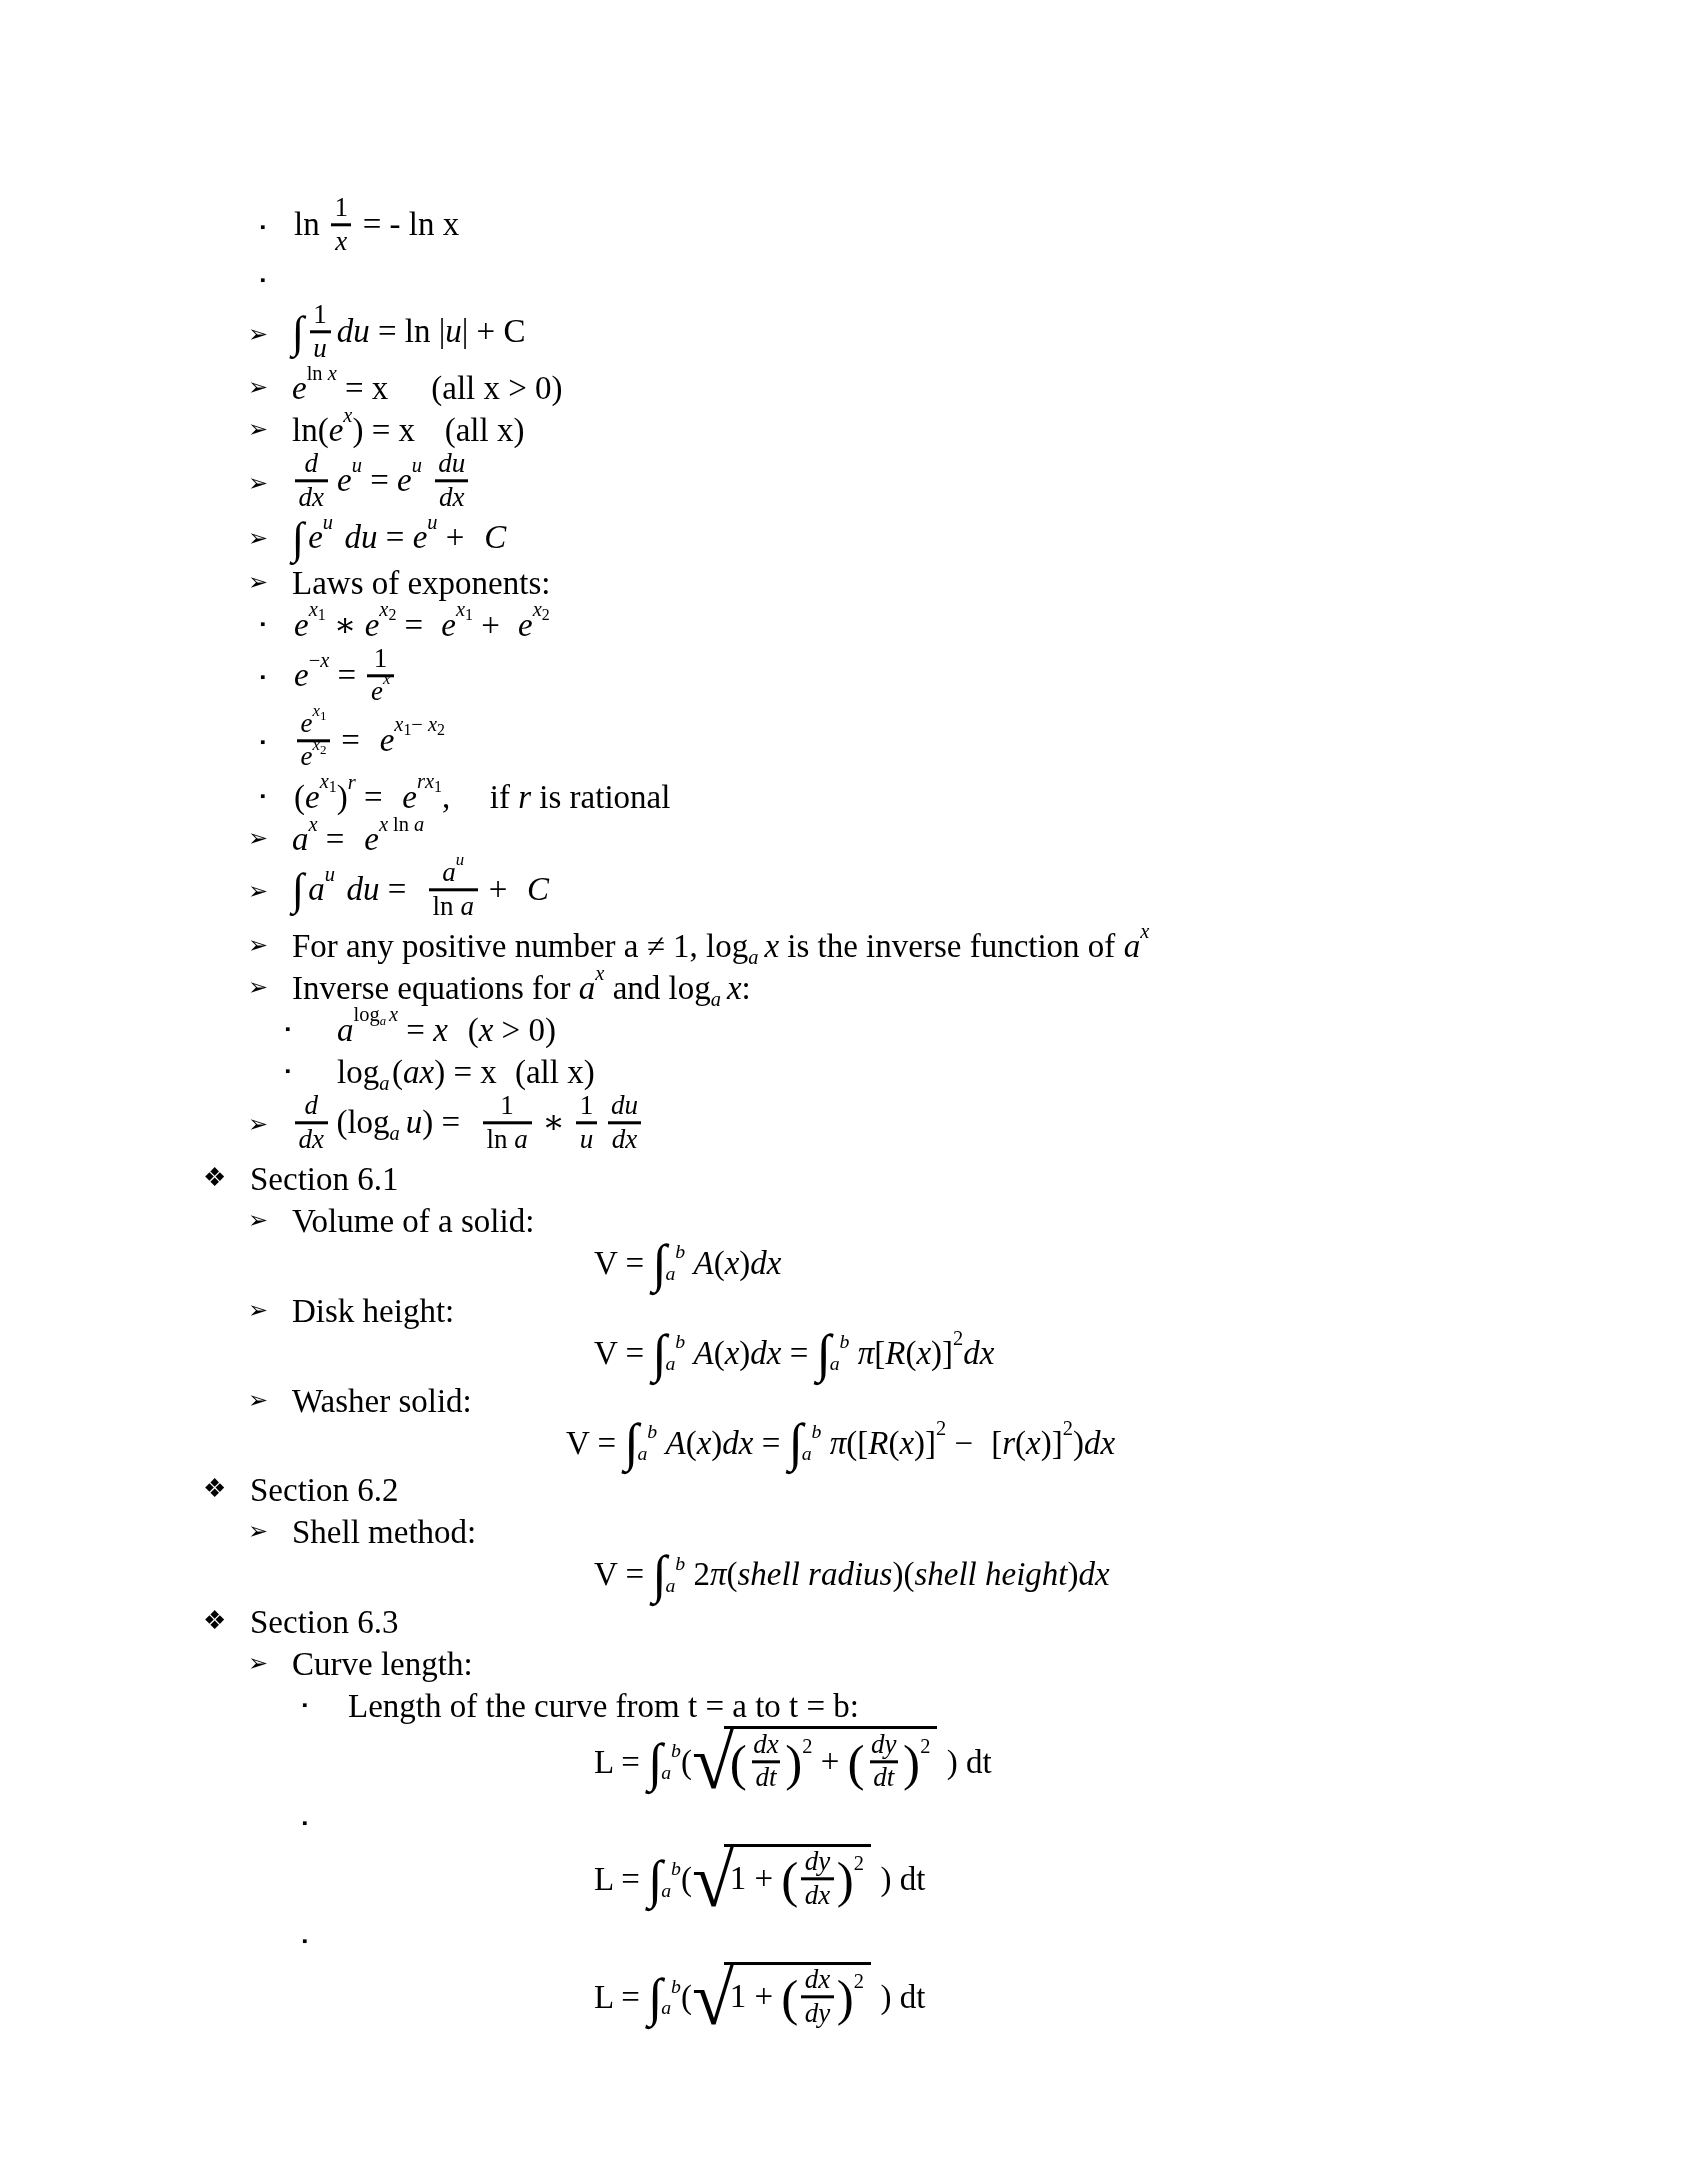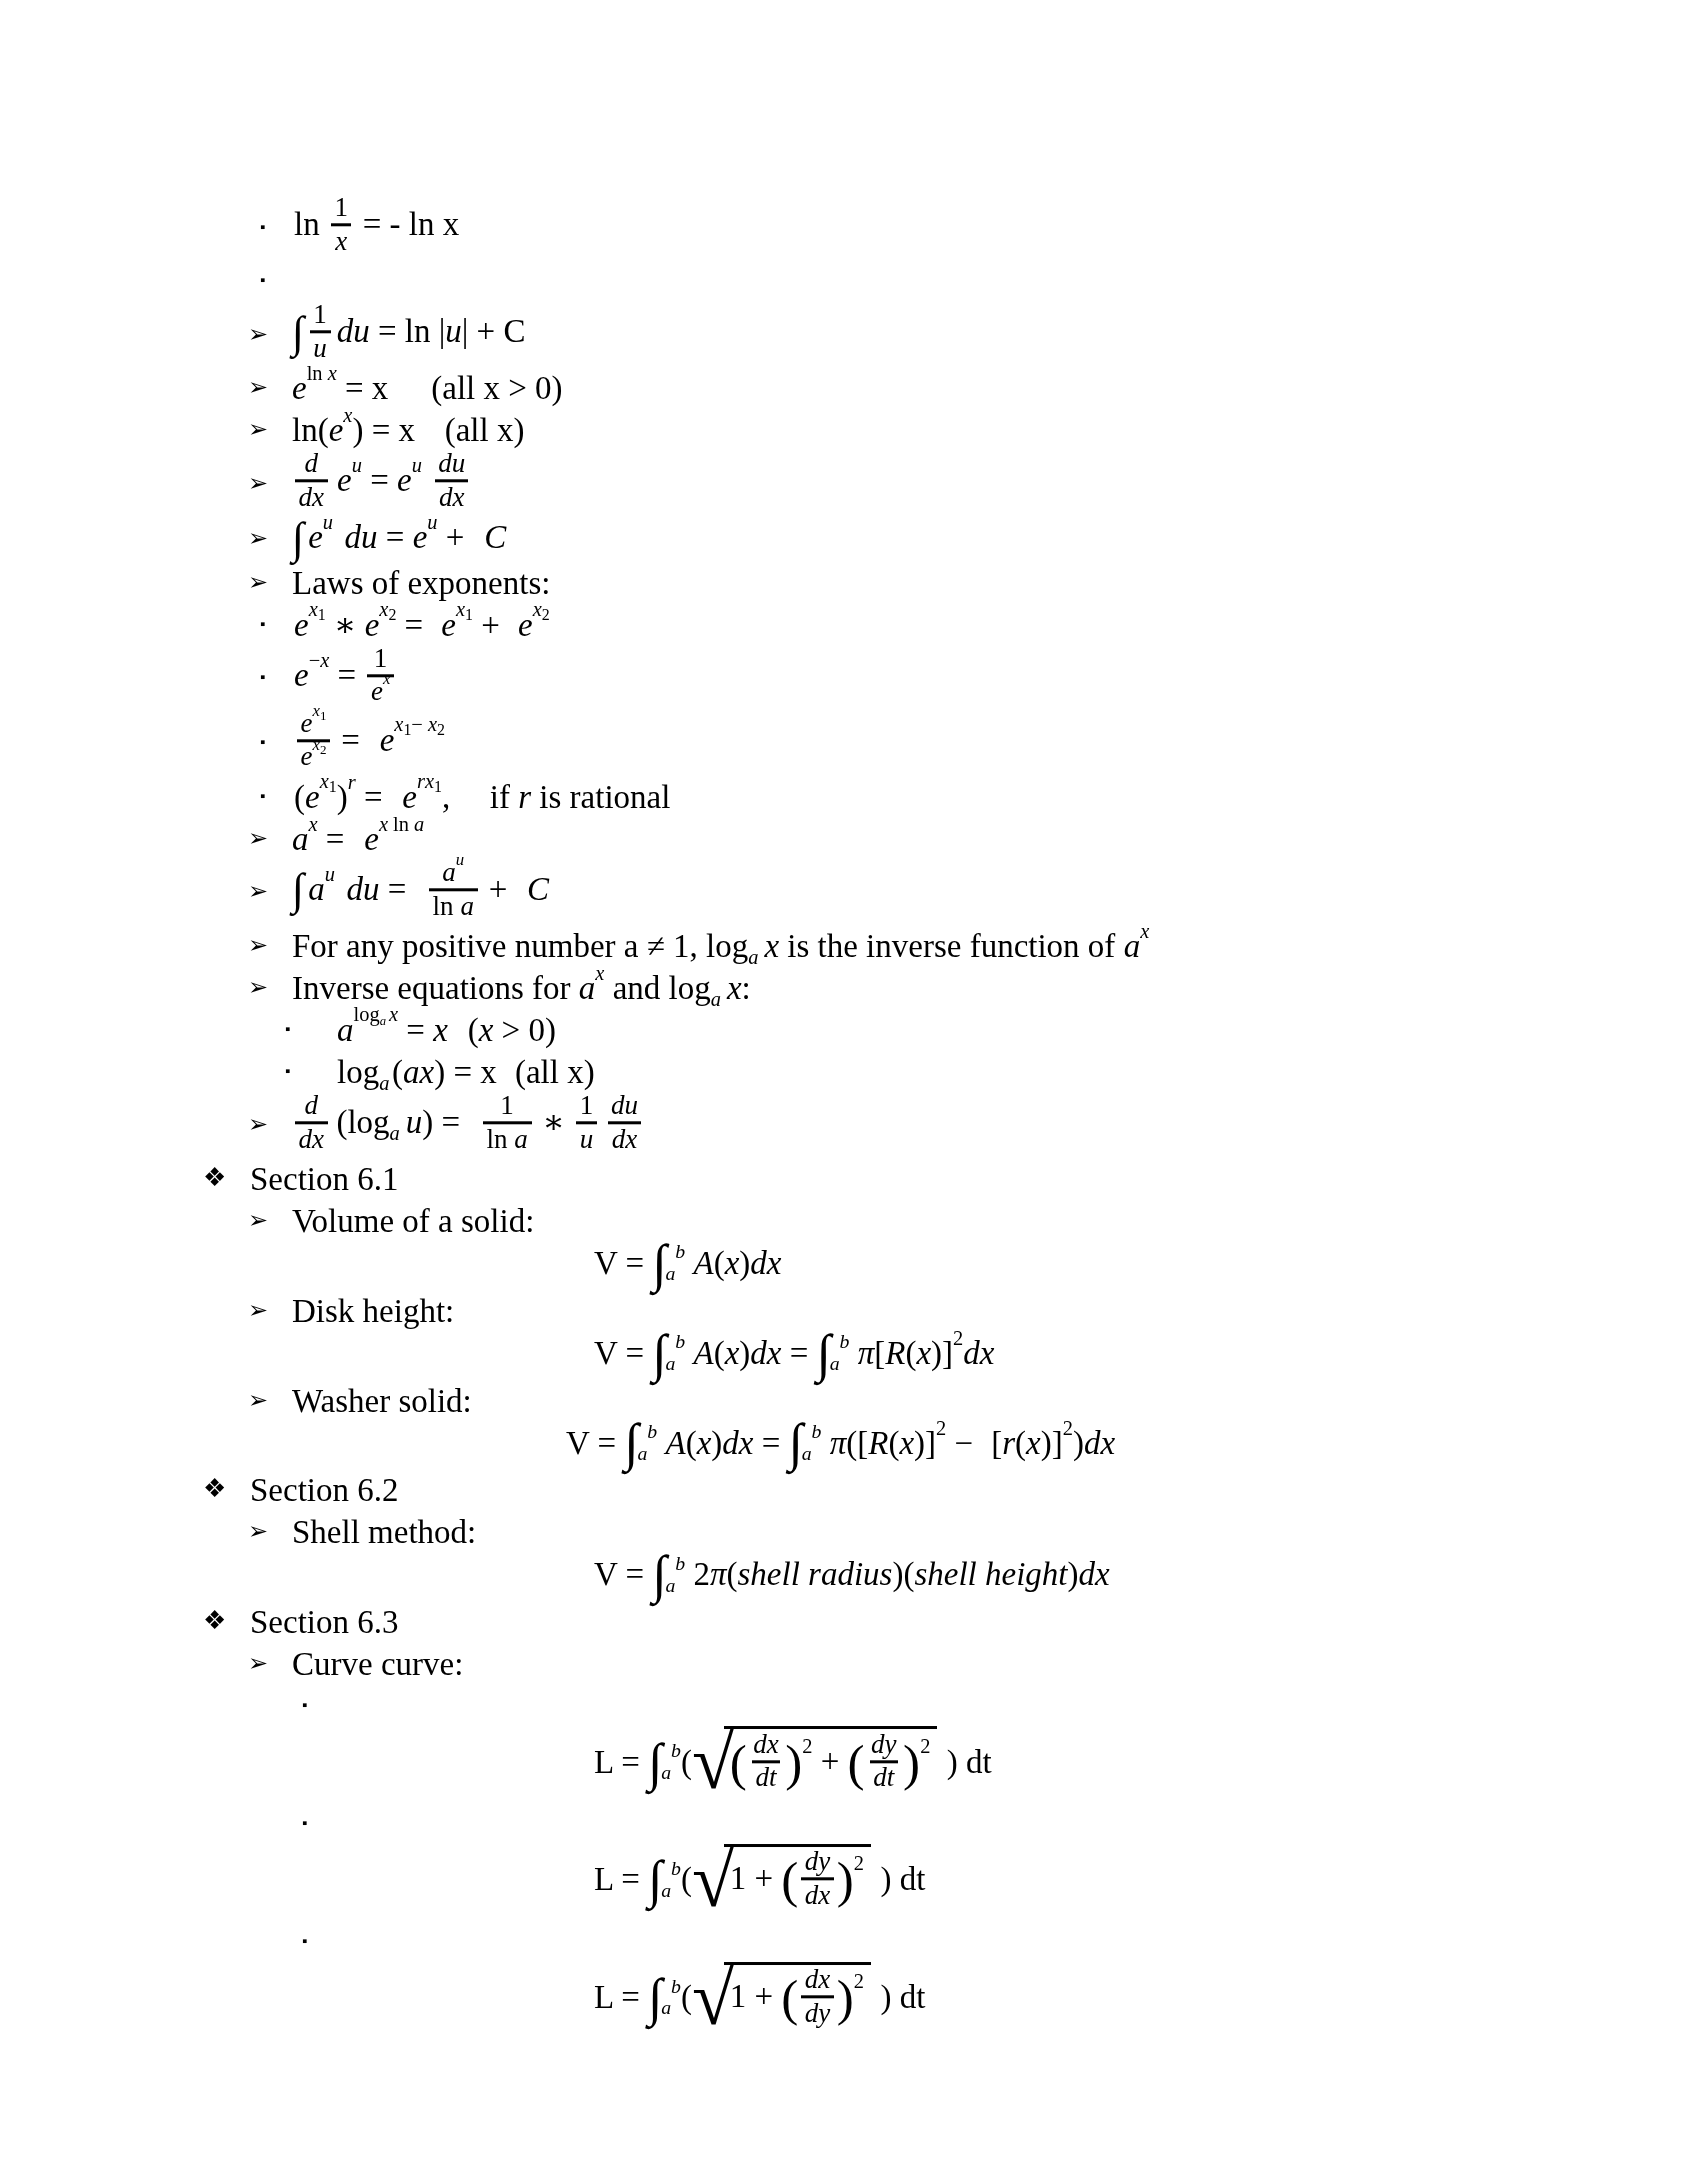--- a/index.html
+++ b/index.html
@@ -73,21 +73,21 @@
     <div class="line" style="padding-left: 292px;"><span class="bullet b-arrow" style="left: 248px;">➢</span><span class="content"><span class="t">Volume of a solid:</span></span></div>
     <div class="line" style="padding-left: 594px;"><span class="content"><span class="t">V = </span><span class="int"><span class="ig">∫</span><span class="ilims"><span class="ihi"><span class="i">b</span></span><span class="ilo"><span class="i">a</span></span></span></span><span class="sp" style="width: 0.25em;"></span><span class="i">A</span><span class="t">(</span><span class="i">x</span><span class="t">)</span><span class="i">dx</span></span></div>
     <div class="line" style="padding-left: 292px;"><span class="bullet b-arrow" style="left: 248px;">➢</span><span class="content"><span class="t">Disk height:</span></span></div>
     <div class="line" style="padding-left: 594px;"><span class="content"><span class="t">V = </span><span class="int"><span class="ig">∫</span><span class="ilims"><span class="ihi"><span class="i">b</span></span><span class="ilo"><span class="i">a</span></span></span></span><span class="sp" style="width: 0.25em;"></span><span class="i">A</span><span class="t">(</span><span class="i">x</span><span class="t">)</span><span class="i">dx</span><span class="t"> = </span><span class="int"><span class="ig">∫</span><span class="ilims"><span class="ihi"><span class="i">b</span></span><span class="ilo"><span class="i">a</span></span></span></span><span class="sp" style="width: 0.25em;"></span><span class="i">π</span><span class="t">[</span><span class="i">R</span><span class="t">(</span><span class="i">x</span><span class="t">)]</span><span class="sup"><span class="t">2</span></span><span class="i">dx</span></span></div>
     <div class="line" style="padding-left: 292px;"><span class="bullet b-arrow" style="left: 248px;">➢</span><span class="content"><span class="t">Washer solid:</span></span></div>
     <div class="line" style="padding-left: 566px;"><span class="content"><span class="t">V = </span><span class="int"><span class="ig">∫</span><span class="ilims"><span class="ihi"><span class="i">b</span></span><span class="ilo"><span class="i">a</span></span></span></span><span class="sp" style="width: 0.25em;"></span><span class="i">A</span><span class="t">(</span><span class="i">x</span><span class="t">)</span><span class="i">dx</span><span class="t"> = </span><span class="int"><span class="ig">∫</span><span class="ilims"><span class="ihi"><span class="i">b</span></span><span class="ilo"><span class="i">a</span></span></span></span><span class="sp" style="width: 0.25em;"></span><span class="i">π</span><span class="t">([</span><span class="i">R</span><span class="t">(</span><span class="i">x</span><span class="t">)]</span><span class="sup"><span class="t">2</span></span><span class="t"> − </span><span class="sp" style="width: 0.3em;"></span><span class="t">[</span><span class="i">r</span><span class="t">(</span><span class="i">x</span><span class="t">)]</span><span class="sup"><span class="t">2</span></span><span class="t">)</span><span class="i">dx</span></span></div>
     <div class="line" style="padding-left: 250px;"><span class="bullet b-diamond" style="left: 203px;">❖</span><span class="content"><span class="t">Section 6.2</span></span></div>
     <div class="line" style="padding-left: 292px;"><span class="bullet b-arrow" style="left: 248px;">➢</span><span class="content"><span class="t">Shell method:</span></span></div>
     <div class="line" style="padding-left: 594px;"><span class="content"><span class="t">V = </span><span class="int"><span class="ig">∫</span><span class="ilims"><span class="ihi"><span class="i">b</span></span><span class="ilo"><span class="i">a</span></span></span></span><span class="sp" style="width: 0.25em;"></span><span class="t">2</span><span class="i">π</span><span class="t">(</span><span class="i">shell radius</span><span class="t">)(</span><span class="i">shell height</span><span class="t">)</span><span class="i">dx</span></span></div>
     <div class="line" style="padding-left: 250px;"><span class="bullet b-diamond" style="left: 203px;">❖</span><span class="content"><span class="t">Section 6.3</span></span></div>
-    <div class="line" style="padding-left: 292px;"><span class="bullet b-arrow" style="left: 248px;">➢</span><span class="content"><span class="t">Curve curve:</span></span></div>
-    <div class="line" style="padding-left: 348px;"><span class="bullet b-square" style="left: 302px;">▪</span></div>
+    <div class="line" style="padding-left: 292px;"><span class="bullet b-arrow" style="left: 248px;">➢</span><span class="content"><span class="t">Curve length:</span></span></div>
+    <div class="line" style="padding-left: 348px;"><span class="bullet b-square" style="left: 302px;">▪</span><span class="content"><span class="t">Length of the curve from t = a to t = b:</span></span></div>
     <div class="line" style="padding-left: 594px;"><span class="content"><span class="t">L = </span><span class="int"><span class="ig">∫</span><span class="ilims"><span class="ihi"><span class="i">b</span></span><span class="ilo"><span class="i">a</span></span></span></span><span class="t">(</span><span class="sqrt"><span class="rad">√</span><span class="sqc"><span class="big">(</span><span class="frac"><span class="num"><span class="i">dx</span></span><span class="den"><span class="i">dt</span></span></span><span class="big">)</span><span class="sup"><span class="t">2</span></span><span class="t"> + </span><span class="big">(</span><span class="frac"><span class="num"><span class="i">dy</span></span><span class="den"><span class="i">dt</span></span></span><span class="big">)</span><span class="sup"><span class="t">2</span></span></span></span><span class="sp" style="width: 0.3em;"></span><span class="t">) dt</span></span></div>
     <div class="line" style="padding-left: 348px;"><span class="bullet b-square" style="left: 302px;">▪</span></div>
     <div class="line" style="padding-left: 594px;"><span class="content"><span class="t">L = </span><span class="int"><span class="ig">∫</span><span class="ilims"><span class="ihi"><span class="i">b</span></span><span class="ilo"><span class="i">a</span></span></span></span><span class="t">(</span><span class="sqrt"><span class="rad">√</span><span class="sqc"><span class="t">1 + </span><span class="big">(</span><span class="frac"><span class="num"><span class="i">dy</span></span><span class="den"><span class="i">dx</span></span></span><span class="big">)</span><span class="sup"><span class="t">2</span></span></span></span><span class="sp" style="width: 0.3em;"></span><span class="t">) dt</span></span></div>
     <div class="line" style="padding-left: 348px;"><span class="bullet b-square" style="left: 302px;">▪</span></div>
     <div class="line" style="padding-left: 594px;"><span class="content"><span class="t">L = </span><span class="int"><span class="ig">∫</span><span class="ilims"><span class="ihi"><span class="i">b</span></span><span class="ilo"><span class="i">a</span></span></span></span><span class="t">(</span><span class="sqrt"><span class="rad">√</span><span class="sqc"><span class="t">1 + </span><span class="big">(</span><span class="frac"><span class="num"><span class="i">dx</span></span><span class="den"><span class="i">dy</span></span></span><span class="big">)</span><span class="sup"><span class="t">2</span></span></span></span><span class="sp" style="width: 0.3em;"></span><span class="t">) dt</span></span></div>
   </div>
 
 
 </body></html>

